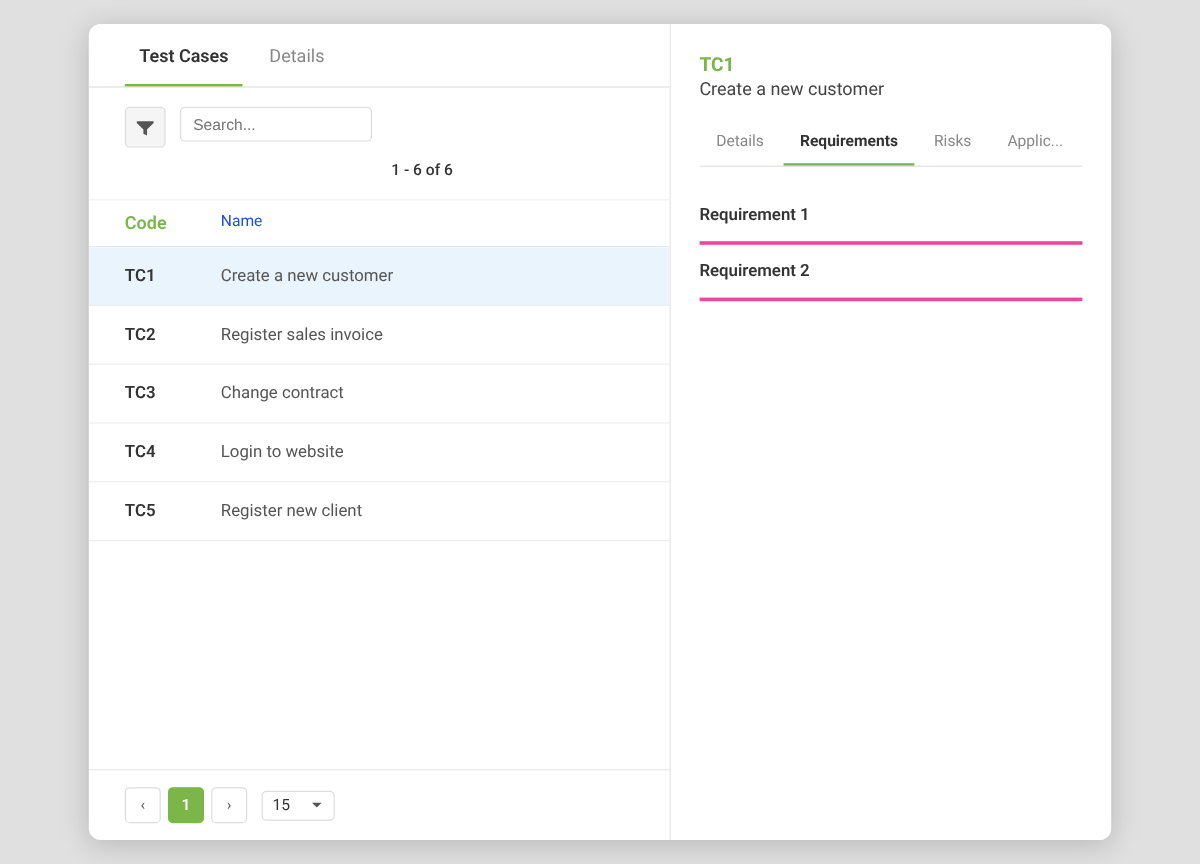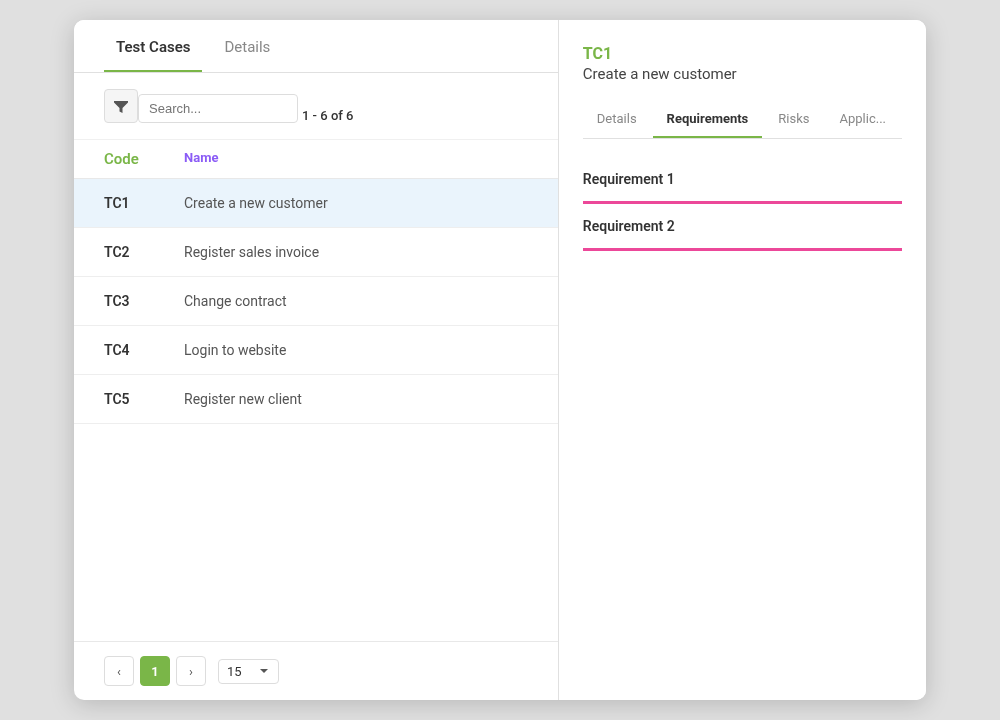--- a/index.html
+++ b/index.html
@@ -45,22 +45,23 @@
       margin-right: 10px;
     }
     .tab.active {
       color: #333;
       font-weight: 600;
       border-bottom: 2px solid #7ab648;
     }
     
     .toolbar {
       display: flex;
-      align-items: flex-end;
+      align-items: flex-start;
       padding: 16px 30px;
+      gap: 12px;
       border-bottom: 1px solid #f0f0f0;
     }
     .filter-btn {
       width: 34px;
       height: 34px;
       background: #f5f5f5;
       border: 1px solid #ddd;
       border-radius: 4px;
       display: flex;
       align-items: center;
@@ -78,41 +79,42 @@
       font-size: 13px;
       width: 160px;
       color: #999;
       outline: none;
     }
     .count-text {
       font-size: 13px;
       color: #333;
       font-weight: 500;
       margin-left: 4px;
+      margin-top: 46px;
     }
     
     .table-area {
       flex: 1;
       overflow-y: auto;
     }
     .table-header {
       display: flex;
       padding: 10px 30px;
       border-bottom: 1px solid #e8e8e8;
     }
     .col-code {
       width: 80px;
       color: #7ab648;
       font-weight: 600;
       font-size: 15px;
     }
     .col-name {
       flex: 1;
-      color: #8b5cf6;
-      font-weight: 700;
+      color: #1d4ed8;
+      font-weight: 400;
       font-size: 13px;
     }
     .table-row {
       display: flex;
       align-items: center;
       padding: 16px 30px;
       border-bottom: 1px solid #eeeeee;
       cursor: pointer;
     }
     .table-row.selected {

